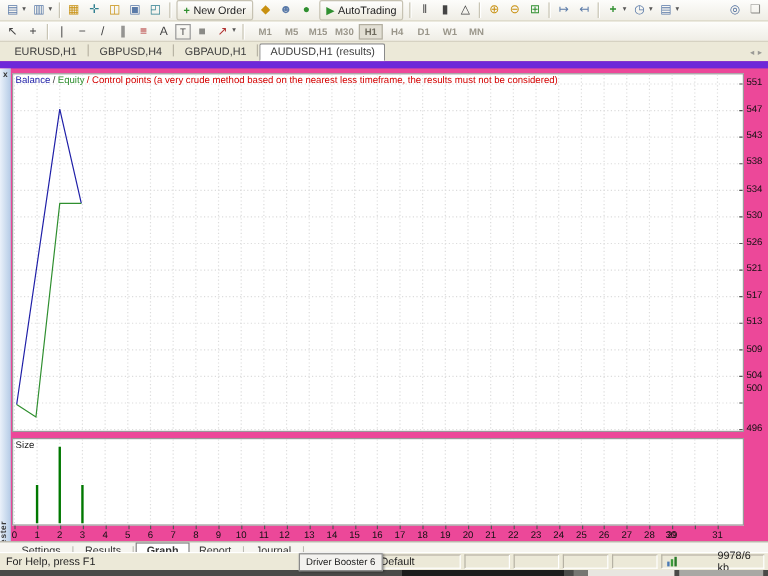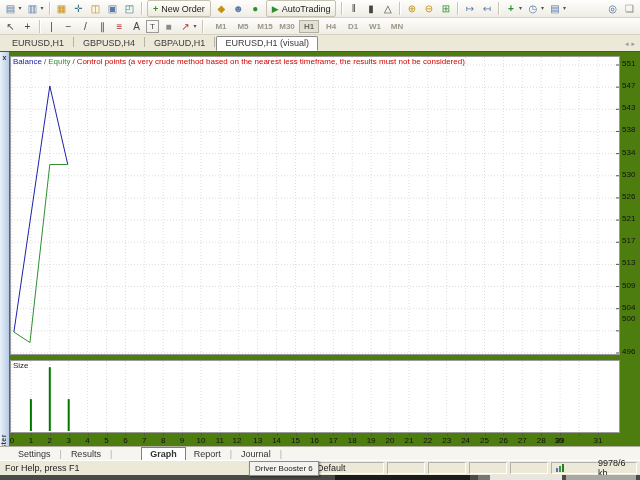--- a/index.html
+++ b/index.html
@@ -17,38 +17,38 @@
   .tf-group{display:flex;align-items:center;margin-left:4px;}
   .tf{width:20px;height:13px;display:flex;align-items:center;justify-content:center;font-size:8px;font-weight:bold;color:#9a968a;margin:0 1px;}
   .tf.active{background:#e2dfd4;border:1px solid #b2aea0;color:#6e6a5e;box-sizing:border-box;}
   
   .chart-tabbar{position:absolute;top:35px;left:0;right:0;height:16px;background:#ece9d8;display:flex;align-items:flex-end;padding-left:4px;box-sizing:border-box;}
   .ctab{font-size:9px;color:#3a3a3a;padding:1px 8px 2px 8px;white-space:nowrap;}
   .ctab.active{background:#fff;border:1px solid #8a8a8a;border-bottom:1px solid #fff;border-radius:2px 2px 0 0;position:relative;z-index:3;}
   .csep{width:1px;height:10px;background:#b8b4a4;margin:0 1px 3px 1px;}
   .tab-arrows{margin-left:auto;display:flex;gap:3px;padding:0 5px 3px 0;font-size:7px;color:#9a9a96;}
   
-  .tester{position:absolute;top:51px;left:0;width:640px;height:409px;background:#4d7c0f;border-top:1px solid #6d28d9;box-sizing:border-box;}
+  .tester{position:absolute;top:51px;left:0;width:640px;height:409px;background:#ec4899;border-top:6px solid #6d28d9;box-sizing:border-box;}
   .tester-strip{position:absolute;left:0;top:0;width:9px;height:100%;background:linear-gradient(90deg,#eaf1fa,#b4cbe6);}
   .tester-close{position:absolute;left:1px;top:1px;width:7px;height:9px;font-size:7px;font-weight:bold;color:#333;text-align:center;line-height:9px;}
   .tester-title{position:absolute;left:0px;bottom:3px;width:9px;writing-mode:vertical-rl;transform:rotate(180deg);font-size:7px;font-weight:bold;color:#3a3a3a;letter-spacing:.5px;}
   .plot-main{position:absolute;left:10px;top:4px;width:608px;height:297px;border:1px solid #9a9a9a;background:#fff;}
   .plot-sub{position:absolute;left:10px;top:308px;width:608px;height:71px;border:1px solid #9a9a9a;background:#fff;}
   .plot-main svg,.plot-sub svg{position:absolute;left:0;top:0;}
   .legend{position:absolute;left:2px;top:0px;font-size:8px;white-space:nowrap;z-index:2;}
   .lg-balance{color:#2020a8}.lg-equity{color:#2f8f2f}.lg-note{color:#d40000}.lsep{color:#444;margin:0 2px}.lsep.red{color:#d40000}
   .sub-label{position:absolute;left:2px;top:0px;font-size:8px;color:#222;z-index:2;}
   .ylabels{position:absolute;left:621px;top:4px;width:19px;height:299px;font-size:8px;color:#111;padding-left:20px;}
   .ylabel{position:absolute;left:1px;line-height:8px;}
   .xaxis{position:absolute;left:11px;top:381px;width:608px;height:12px;font-size:8px;color:#111;}
   .xtick{position:absolute;top:0;width:1px;height:3px;background:#555;}
   .xlab{position:absolute;top:3px;width:14px;text-align:center;line-height:9px;}
   .tester-tabrow{position:absolute;left:0;top:394px;width:640px;height:15px;border-top:1px solid #b0aca0;background:#f6f5f0;display:flex;align-items:center;padding-left:10px;box-sizing:border-box;}
   .ttab{padding:0 8px;font-size:9px;color:#333;}
-  .ttab.active{border:1px solid #808080;background:#fff;font-weight:bold;padding:0 8px;height:12px;display:flex;align-items:center;margin-left:28px;}
+  .ttab.active{border:1px solid #808080;background:#fff;font-weight:bold;padding:0 8px;height:12px;display:flex;align-items:center;}
   .tsep{color:#b0b0a8;margin:0 1px;}
   
   .status{position:absolute;left:0;top:460px;width:640px;height:15px;background:#ece9d8;border-top:1px solid #fff;display:flex;align-items:center;box-sizing:border-box;}
   .status-help{flex:1;padding-left:5px;font-size:9px;color:#222;}
   .scell{height:12px;border:1px solid;border-color:#b6b2a4 #fff #fff #b6b2a4;margin-right:3px;display:flex;align-items:center;justify-content:flex-start;padding:0 4px;font-size:9px;box-sizing:border-box;}
   .cell-profile{width:72px;}
   .cell-empty{width:38px;}
   .cell-usage{width:86px;justify-content:flex-end;gap:31px;}
   .usage-icon{display:flex;align-items:flex-end;gap:1px;margin-right:3px;}
   .usage-icon span{width:2px;display:block;}
@@ -142,21 +142,21 @@
   </div>
 
   <div class="chart-tabbar">
     <span style="display:flex;align-items:center;" id="chart-tabs">
         <span class="ctab">EURUSD,H1</span>
         <span class="csep"></span>
         <span class="ctab">GBPUSD,H4</span>
         <span class="csep"></span>
         <span class="ctab">GBPAUD,H1</span>
         <span class="csep"></span>
-        <span class="ctab active">EURUSD,H1 (visual)</span>
+        <span class="ctab active">AUDUSD,H1 (results)</span>
       </span>
     <span class="tab-arrows">
       <span>◂</span>
       <span>▸</span>
     </span>
   </div>
 
   <div class="tester">
     <div class="tester-strip">
       <div class="tester-close">x</div>

